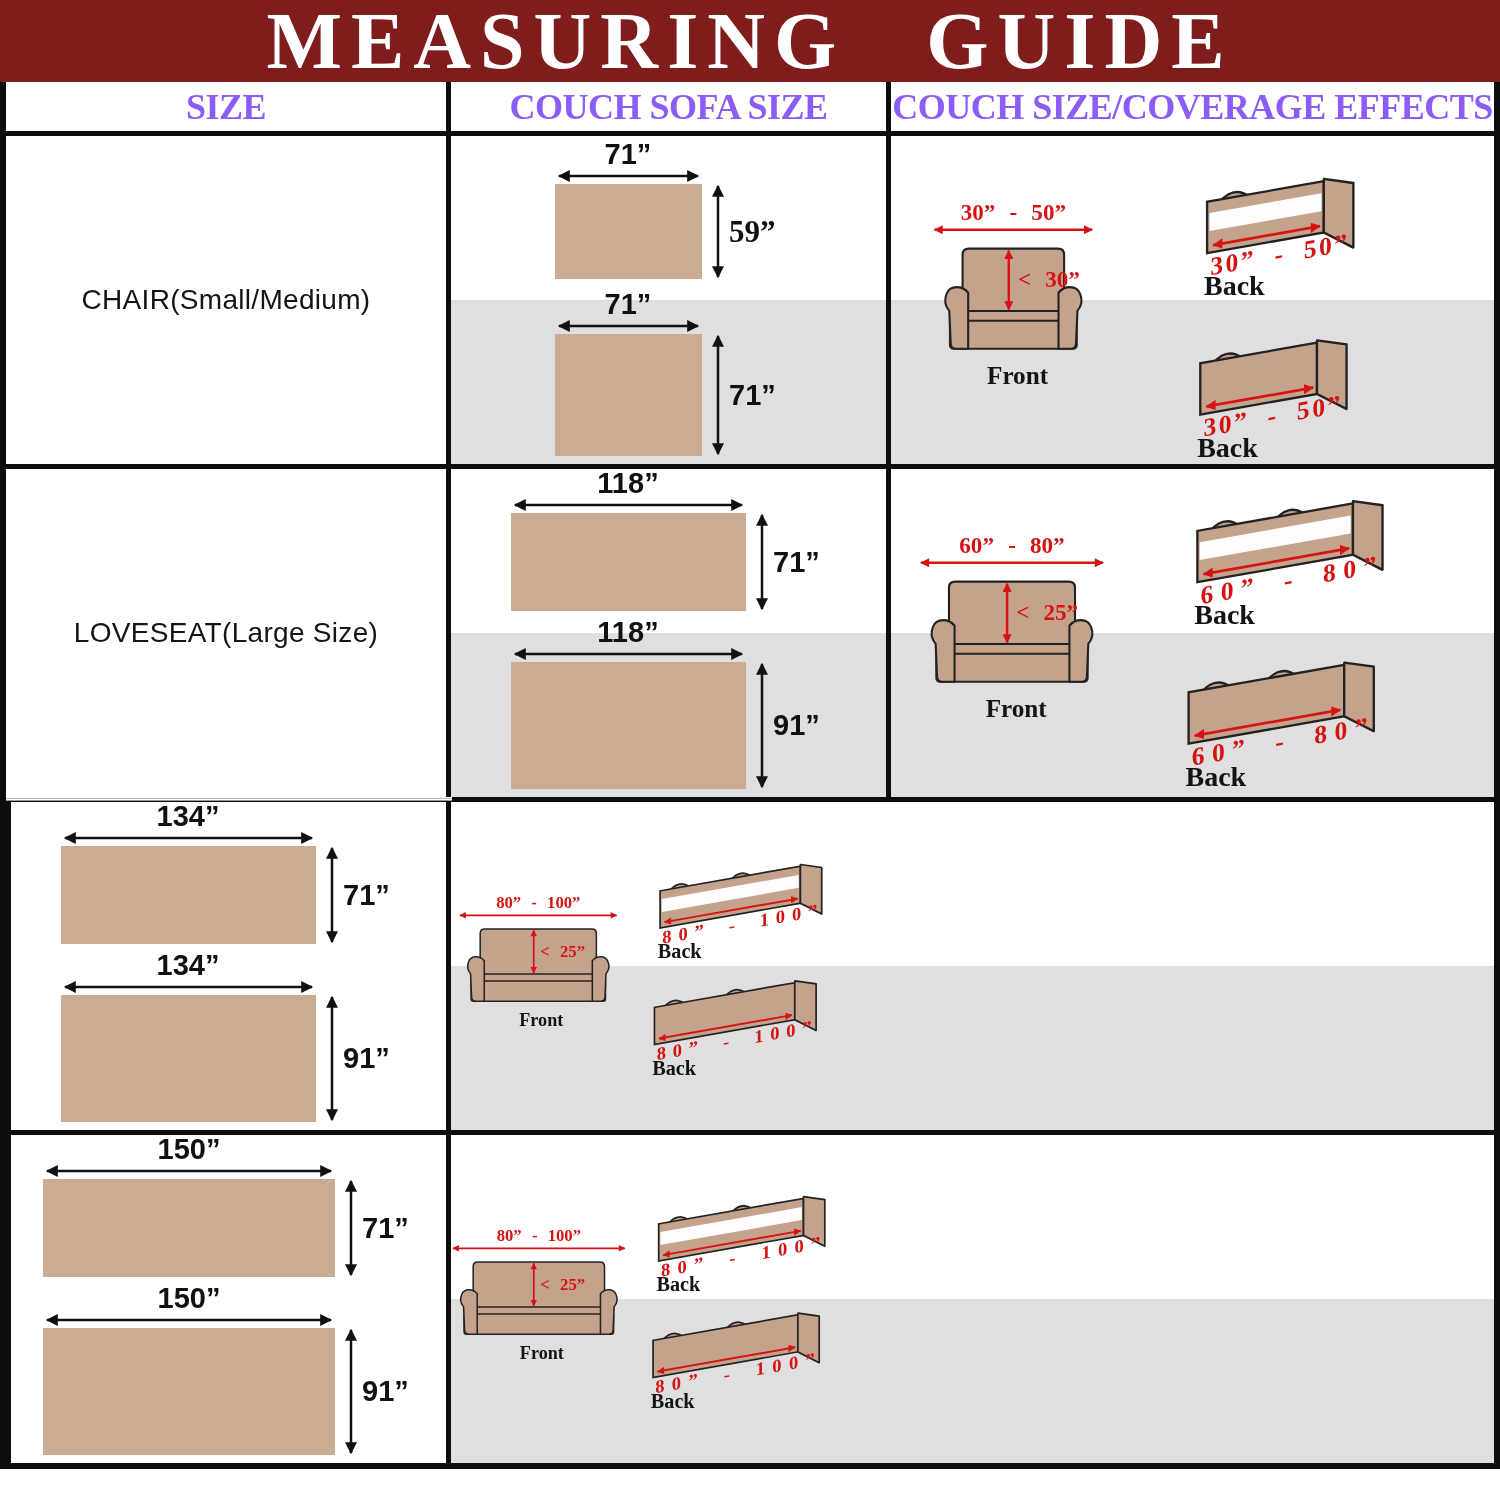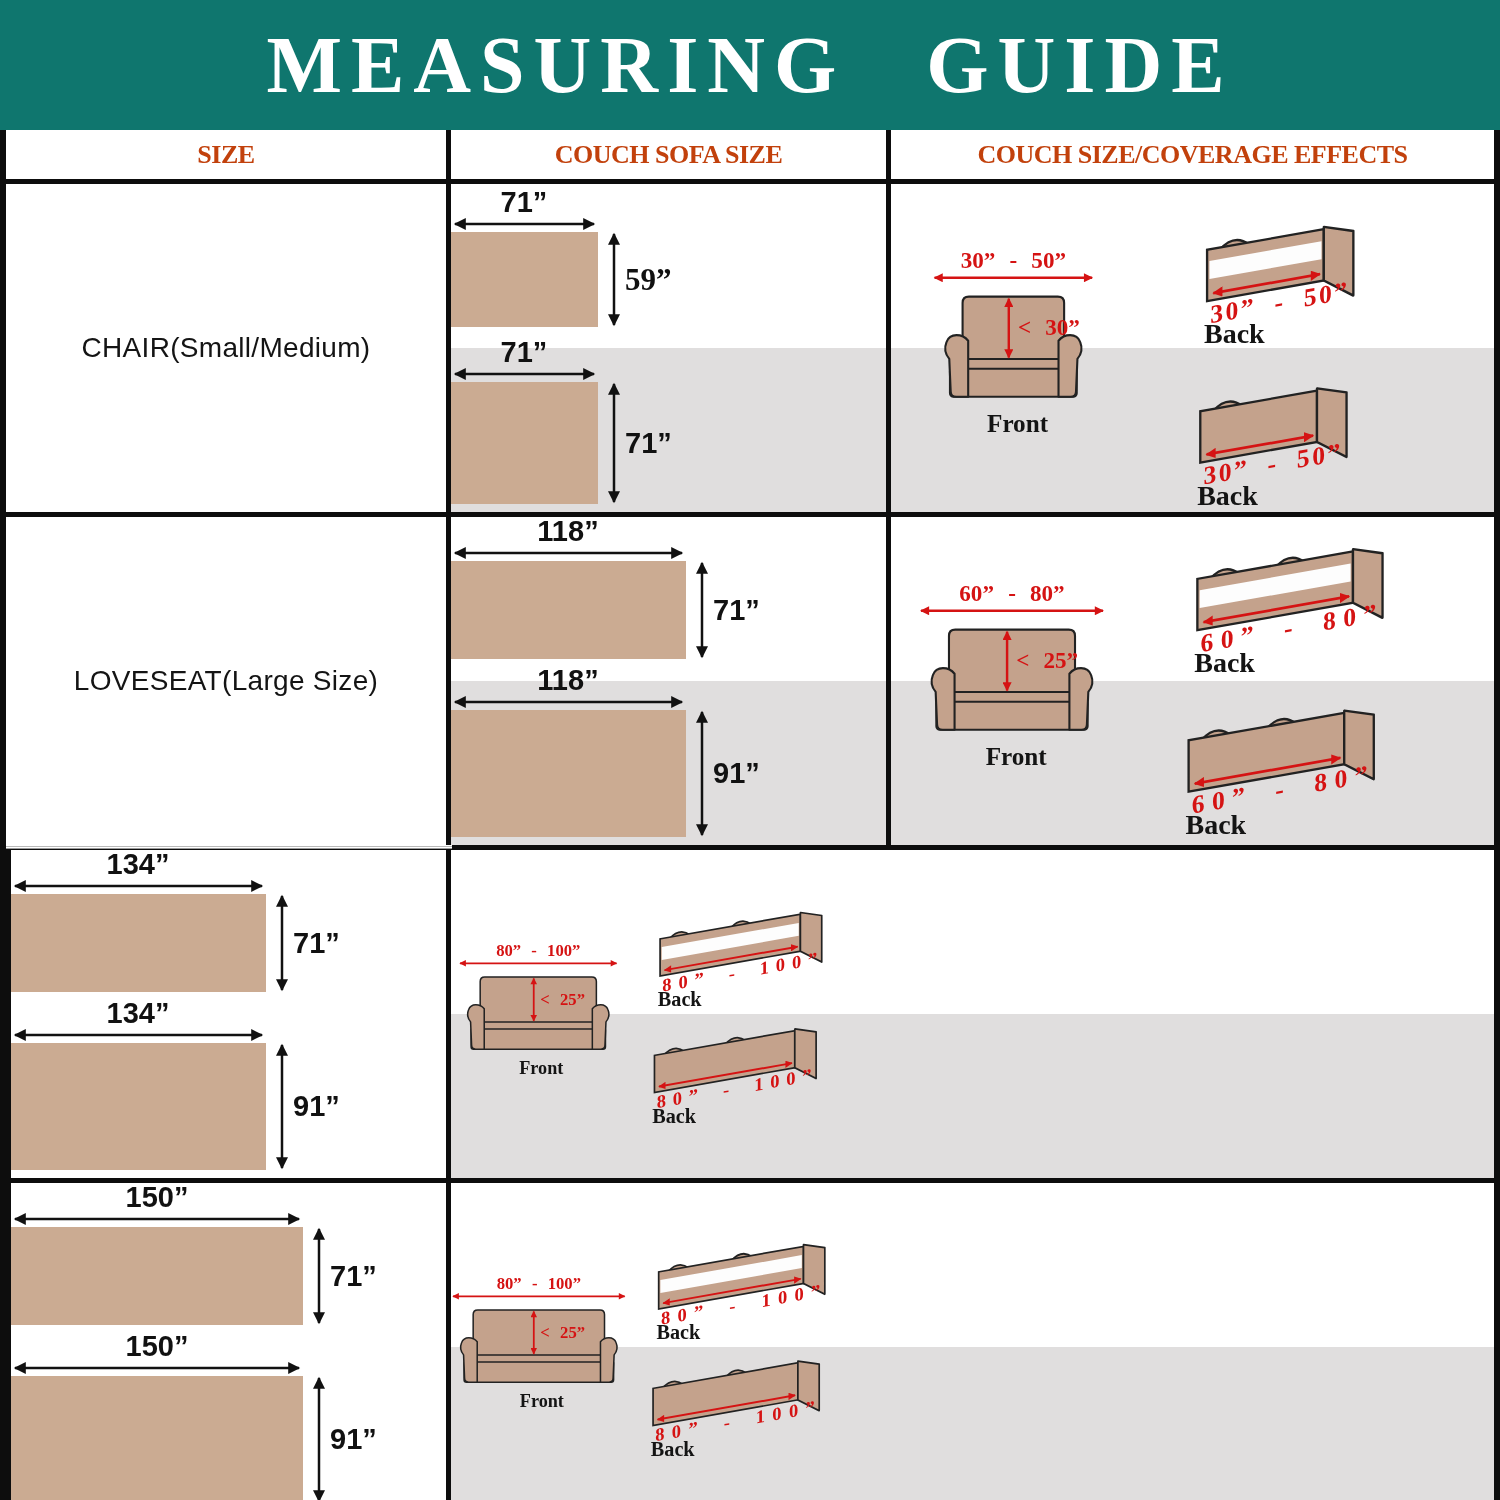--- a/index.html
+++ b/index.html
@@ -1,40 +1,40 @@
 <!DOCTYPE html>
 <html><head>
 <meta charset="utf-8">
 <style>
   html,body{margin:0;padding:0;background:#fff;}
   .page{position:relative;width:1500px;height:1500px;overflow:hidden;background:#fff;
         font-family:"Liberation Sans",sans-serif;}
   
-  .banner{height:130px;background:#0f766e;display:flex;align-items:center;justify-content:center;}
+  .banner{height:82px;background:#7f1d1d;display:flex;align-items:center;justify-content:center;}
   .banner h1{margin:0;color:#fff;font-family:"Liberation Serif",serif;font-weight:bold;
              font-size:80px;letter-spacing:9px;word-spacing:52px;line-height:1;}
   
   .table{height:1387px;display:flex;flex-direction:column;box-sizing:border-box;
          border-left:6px solid #0d0d0d;border-right:6px solid #0d0d0d;border-bottom:6px solid #0d0d0d;}
   .thead{height:54px;display:grid;grid-template-columns:440px 440px 1fr;box-sizing:border-box;
          border-bottom:5px solid #0d0d0d;background:#fff;}
   .th{display:flex;align-items:center;justify-content:center;
-      font-family:"Liberation Serif",serif;font-weight:bold;font-size:26px;color:#c2410c;
+      font-family:"Liberation Serif",serif;font-weight:bold;font-size:36px;color:#8b5cf6;
       letter-spacing:-0.5px;white-space:nowrap;}
   .th.c2,.th.c3{border-left:5px solid #0d0d0d;}
   .rows{flex:1;display:flex;flex-direction:column;}
   .row{flex:1;position:relative;display:grid;grid-template-columns:440px 440px 1fr;box-sizing:border-box;}
   .row + .row{border-top:5px solid #0d0d0d;}
   .grayband{position:absolute;left:440px;right:0;top:50%;bottom:0;background:#e0dede;z-index:0;}
   .cell{position:relative;z-index:1;}
   .cell.c2,.cell.c3{border-left:5px solid #0d0d0d;}
   .cell.c1{display:flex;align-items:center;justify-content:center;border-radius:28px;}
   .size-label{font-size:28px;color:#141414;letter-spacing:0.3px;white-space:nowrap;}
   .cell.c2{display:flex;flex-direction:column;}
-  .half{flex:1;display:flex;align-items:center;}
+  .half{flex:1;display:flex;align-items:center;justify-content:center;}
   .cell.c3 .effects{display:block;width:100%;height:100%;}
   .softline{position:absolute;top:-5px;left:0;width:446px;height:4px;z-index:3;
     background:linear-gradient(to bottom,#ffffff 0 1px,#b9b9b9 1px 2px,#ffffff 2px 3px,#9a9a9a 3px 4px);}
   
   .defs{position:absolute;width:0;height:0;}
   .cover-rect{fill:#cbab92;}
   .karrow{stroke:#111;stroke-width:2.5px;}
   .knum{font:bold 29px "Liberation Sans",sans-serif;fill:#111;}
   .knum.serif{font:bold 31px "Liberation Serif",serif;}
   .rline{stroke:#d51313;stroke-width:3.5px;}

